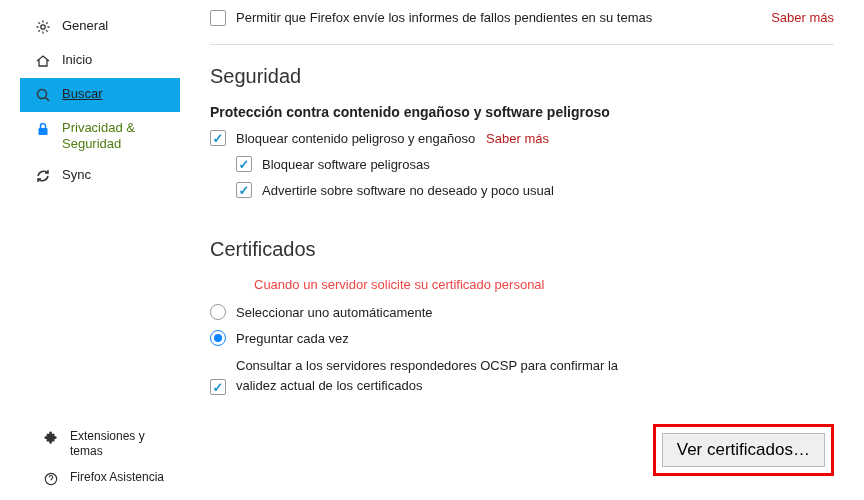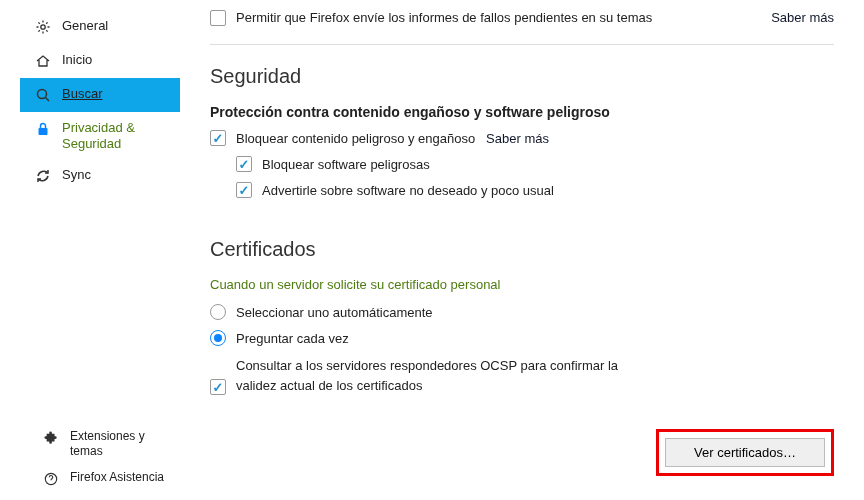--- a/index.html
+++ b/index.html
@@ -12,30 +12,30 @@
 .side-item .label { line-height: 1.2; }
 .sidebar-bottom { position: absolute; bottom: 6px; left: 8px; width: 180px; }
 .sidebar-bottom .side-item { font-size: 12px; padding: 6px 10px 6px 14px; }
 .content { flex: 1; padding: 10px 30px 10px 30px; overflow: hidden; position: relative; }
 .row { display: flex; align-items: flex-end; margin-bottom: 10px; }
 .checkbox { width: 16px; height: 16px; border: 1px solid #999; border-radius: 2px; margin-right: 10px; display: flex; align-items: center; justify-content: center; flex-shrink: 0; background:#fff; }
 .checkbox.checked::after { content: "✓"; color: #2292d0; font-size: 13px; font-weight: bold; line-height: 1; }
 .radio { width: 16px; height: 16px; border: 1px solid #999; border-radius: 50%; margin-right: 10px; flex-shrink: 0; display:flex; align-items:center; justify-content:center; background:#fff;}
 .radio.checked { border-color:#0a84ff; }
 .radio.checked::after { content: ""; width: 8px; height: 8px; background: #0a84ff; border-radius: 50%; }
-.link { color: #0f172a; cursor: pointer; }
+.link { color: #b91c1c; cursor: pointer; }
 h2.section { font-size: 20px; font-weight: 400; color: #333; margin: 20px 0 16px; }
 h3.sub { font-size: 14px; font-weight: 700; color: #222; margin-bottom: 10px; }
 .divider { border-top: 1px solid #ddd; margin: 18px 0 0; }
 .indent { margin-left: 26px; }
 .cert-buttons { position: absolute; right: 30px; bottom: 24px; display:flex; flex-direction:column; gap:10px; align-items:flex-end;}
-.btn { background: #efefef; border: 1px solid #bbb; padding: 6px 14px; font-size: 13px; cursor: pointer; min-width: 160px; text-align:center;}
+.btn { background: #efefef; border: 1px solid #bbb; padding: 6px 14px; font-size: 17px; cursor: pointer; min-width: 160px; text-align:center;}
 .highlight-box { border: 3px solid #e00; padding: 6px; }
 .top-row { display:flex; align-items:flex-start; }
-.desc { font-size: 13px; color: #4d7c0f; margin-bottom: 12px; }
+.desc { font-size: 13px; color: #ef4444; margin-bottom: 12px; margin-left: 44px; }
 svg { display:block; }
 </style>
 </head>
 <body>
 
 <div class="sidebar">
   <div class="side-item">
     <span class="icon">
       <svg width="16" height="16" viewBox="0 0 16 16" fill="none" stroke="#333" stroke-width="1.3">
           <circle cx="8" cy="8" r="2.2"></circle>

